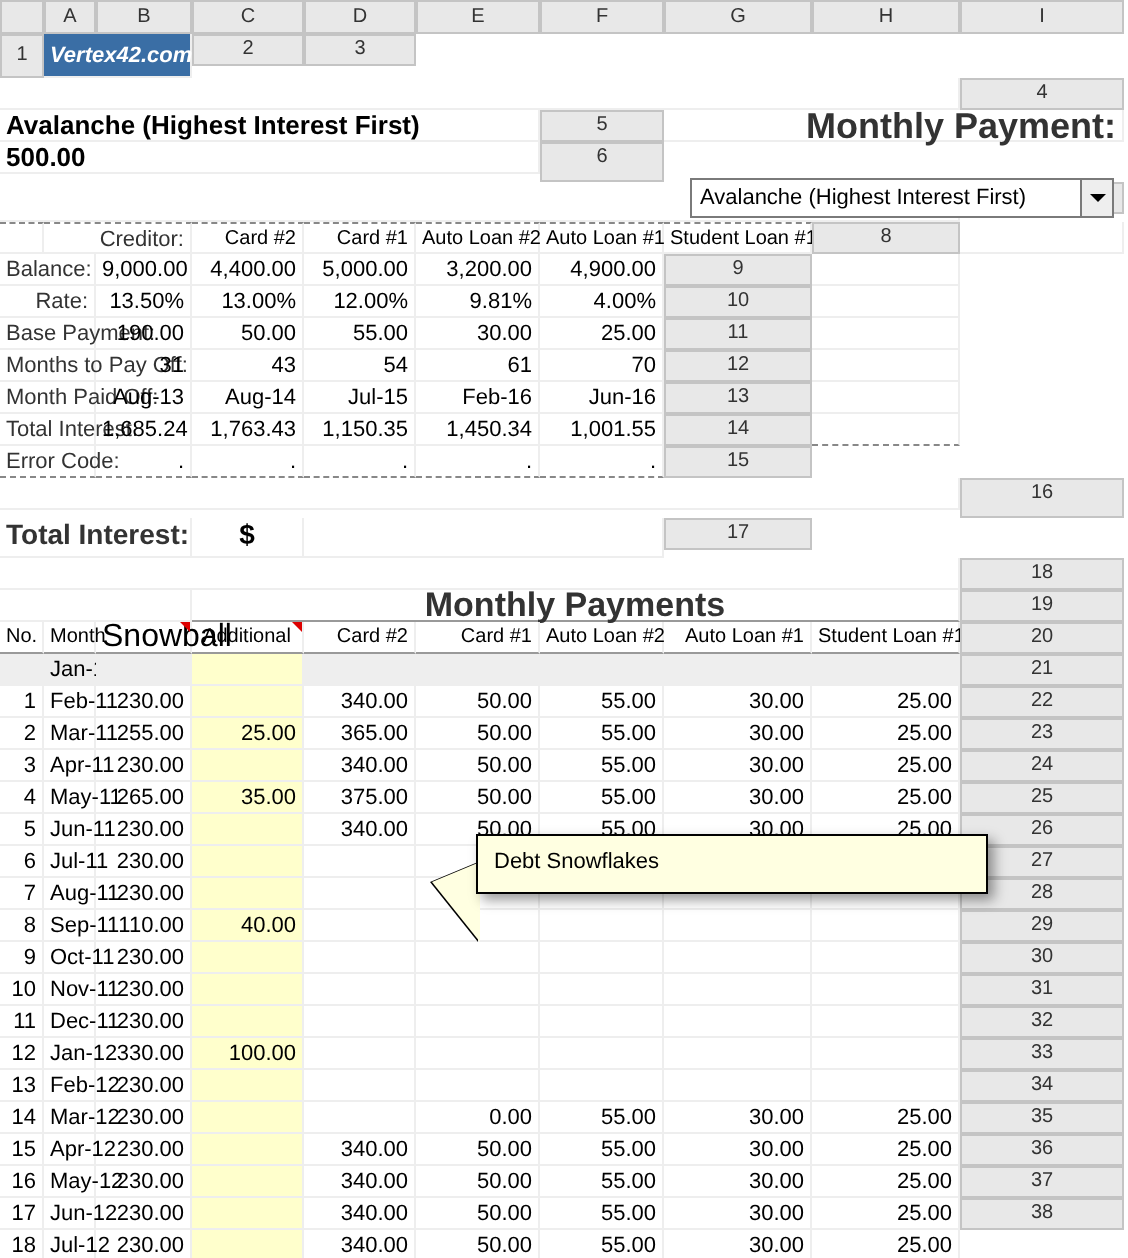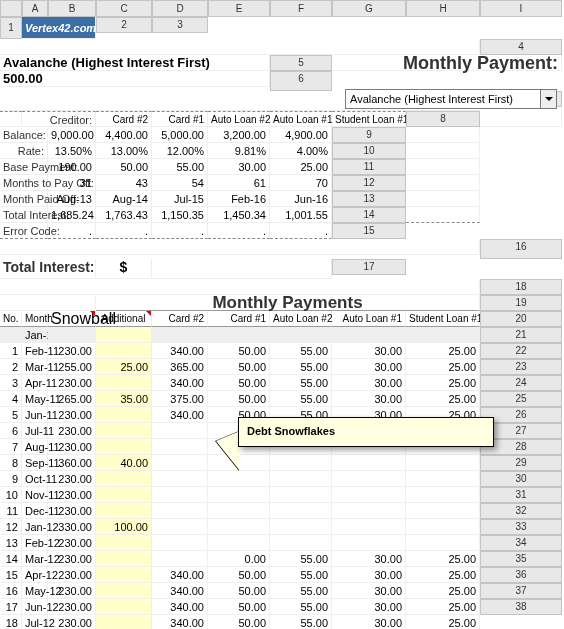--- a/index.html
+++ b/index.html
@@ -21,21 +21,21 @@
   .bord-bot { border-bottom: 1px solid #999; }
   .gray-bg { background: #eee; }
   .yellow { background: #ffffcc; }
   .red-tri { position: relative; }
   .red-tri::after { content: ''; position: absolute; top: 0; right: 0; border-top: 5px solid #d00; border-left: 5px solid transparent; }
   .dropdown { position: absolute; display: flex; align-items: center; border: 1px solid #7a7a7a; background: #fff; font-size: 11px; }
   .dropdown span { flex: 1; padding: 2px 4px; }
   .dropdown .arrow { width: 16px; height: 18px; background: #eee; border-left: 1px solid #7a7a7a; display: flex; align-items: center; justify-content: center; }
   .dropdown .arrow svg { width: 8px; height: 4px; }
   .callout { position: absolute; background: #ffffe1; border: 1px solid #000; box-shadow: 3px 3px 6px rgba(0,0,0,0.4); padding: 6px 8px; width: 256px; font-size: 11px; line-height: 14px; }
-  .callout .ctitle { font-weight: bold; margin-bottom: 2px; }
+  .callout .ctitle { font-weight: normal; margin-bottom: 2px; }
   .callout-tail { position: absolute; width: 0; height: 0; border-right: 24px solid #ffffe1; border-top: 10px solid transparent; border-bottom: 30px solid transparent; filter: drop-shadow(-1px 0 0 #000); }
   .big { font-size: 14px; font-weight: bold; }
   .section-hdr { text-align: center; font-weight: bold; color: #333; }
 </style>
 </head>
 <body>
 
 <div class="grid" id="g">
     <div class="hdr"></div>
     <div class="hdr">A</div>
@@ -220,21 +220,21 @@
     <div class="cell num">230.00</div>
     <div class="cell yellow num"></div>
     <div class="cell num"></div>
     <div class="cell num"></div>
     <div class="cell num"></div>
     <div class="cell num"></div>
     <div class="cell num"></div>
     <div class="rowhdr">28</div>
     <div class="cell num" style="text-align:right">8</div>
     <div class="cell">Sep-11</div>
-    <div class="cell num">360.00</div>
+    <div class="cell num">110.00</div>
     <div class="cell yellow num">40.00</div>
     <div class="cell num"></div>
     <div class="cell num"></div>
     <div class="cell num"></div>
     <div class="cell num"></div>
     <div class="cell num"></div>
     <div class="rowhdr">29</div>
     <div class="cell num" style="text-align:right">9</div>
     <div class="cell">Oct-11</div>
     <div class="cell num">230.00</div>

